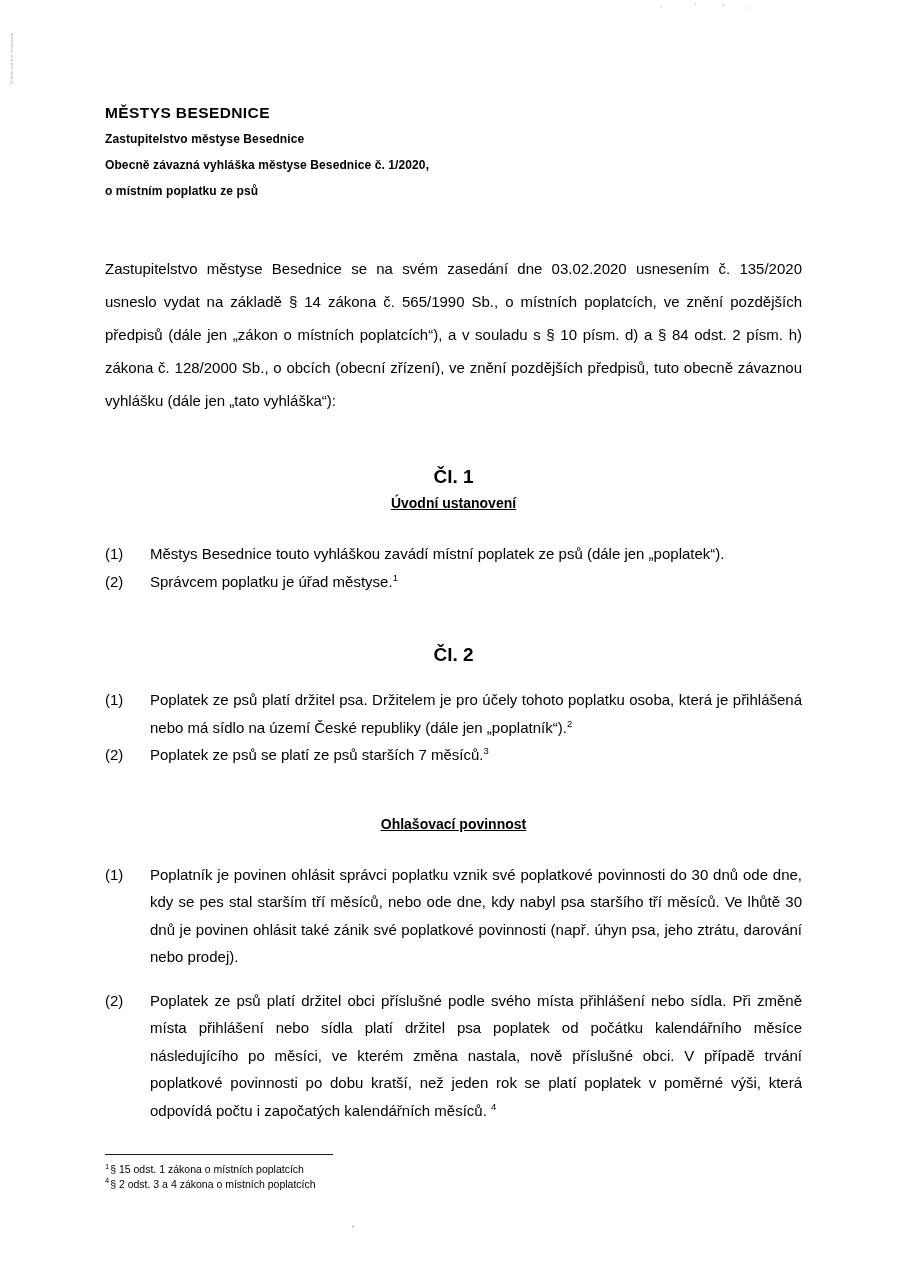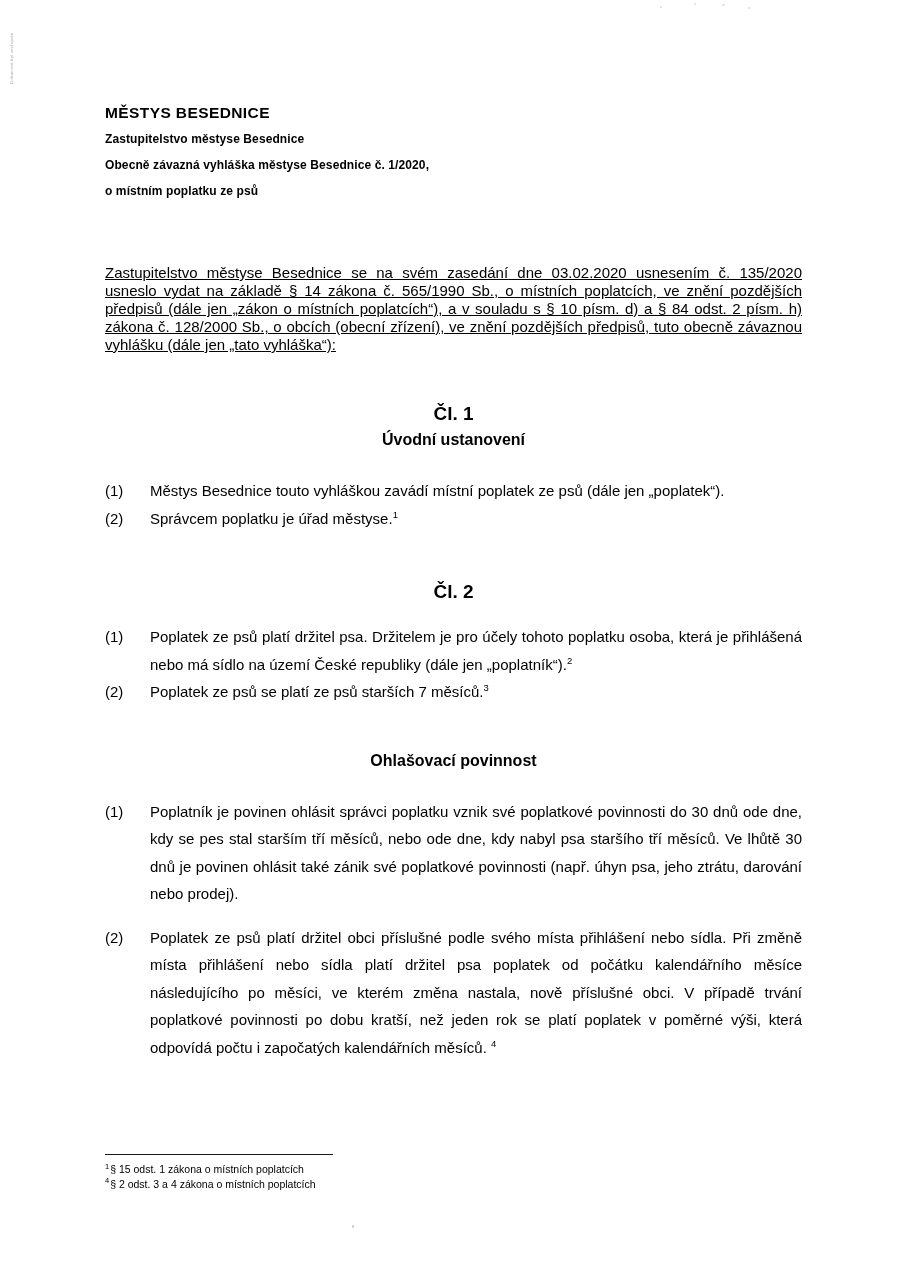--- a/index.html
+++ b/index.html
@@ -69,40 +69,40 @@
     line-height: 26px;
     letter-spacing: 0.1px;
   }
   .title-block .tline.main {
     font-size: 15.5px;
     letter-spacing: 0.4px;
   }
 
   
   .intro {
-    margin-top: 60px;
+    margin-top: 48px;
     font-size: 15px;
-    line-height: 18px;
+    line-height: 33px;
     text-align: justify;
     text-justify: inter-word;
-    text-decoration: underline;
   }
 
   
   .art-head {
     text-align: center;
     font-weight: bold;
   }
   .art-head .num {
     font-size: 19px;
     line-height: 23px;
   }
   .art-head .name {
-    font-size: 16px;
+    font-size: 14px;
     line-height: 30px;
+    text-decoration: underline;
   }
   .art-1-head { margin-top: 48px; }
   .art-2-head { margin-top: 48px; }
   .art-3-head { margin-top: 40px; }
 
   
   .clauses {
     margin-top: 20px;
     font-size: 15px;
   }

